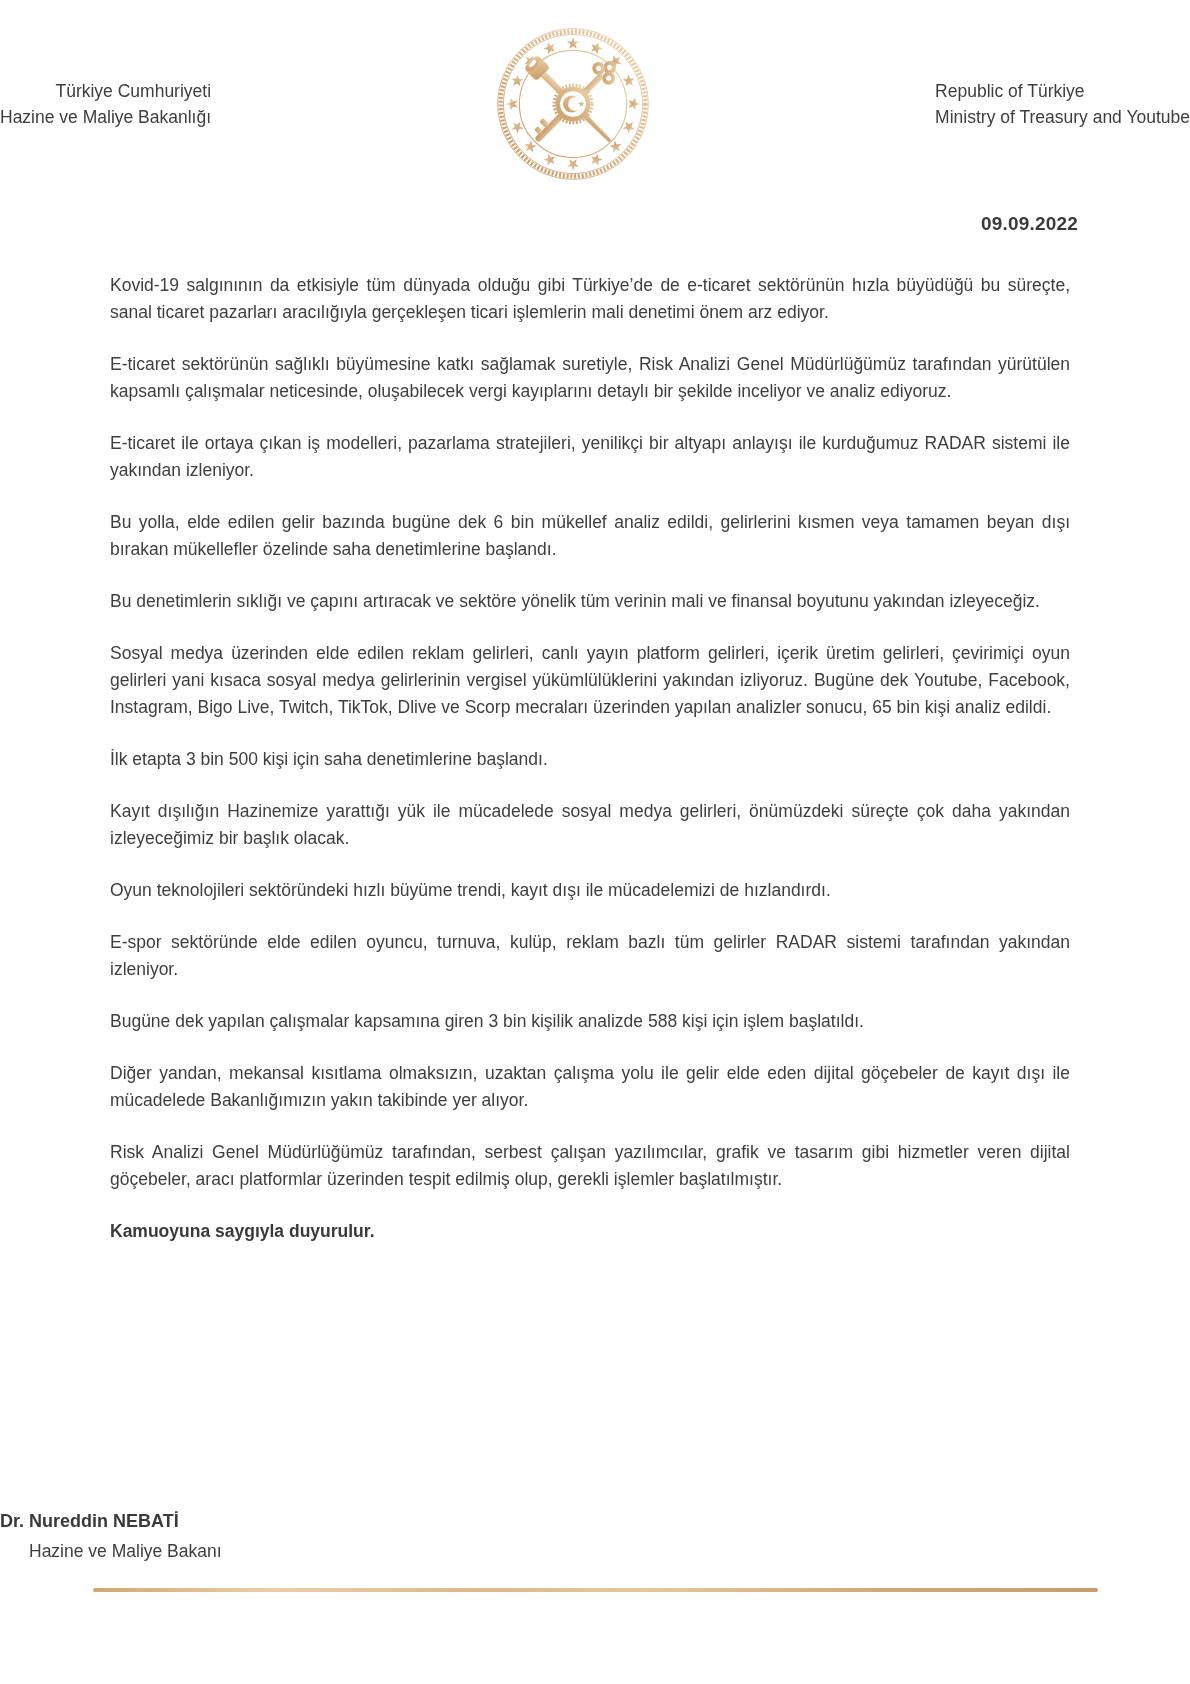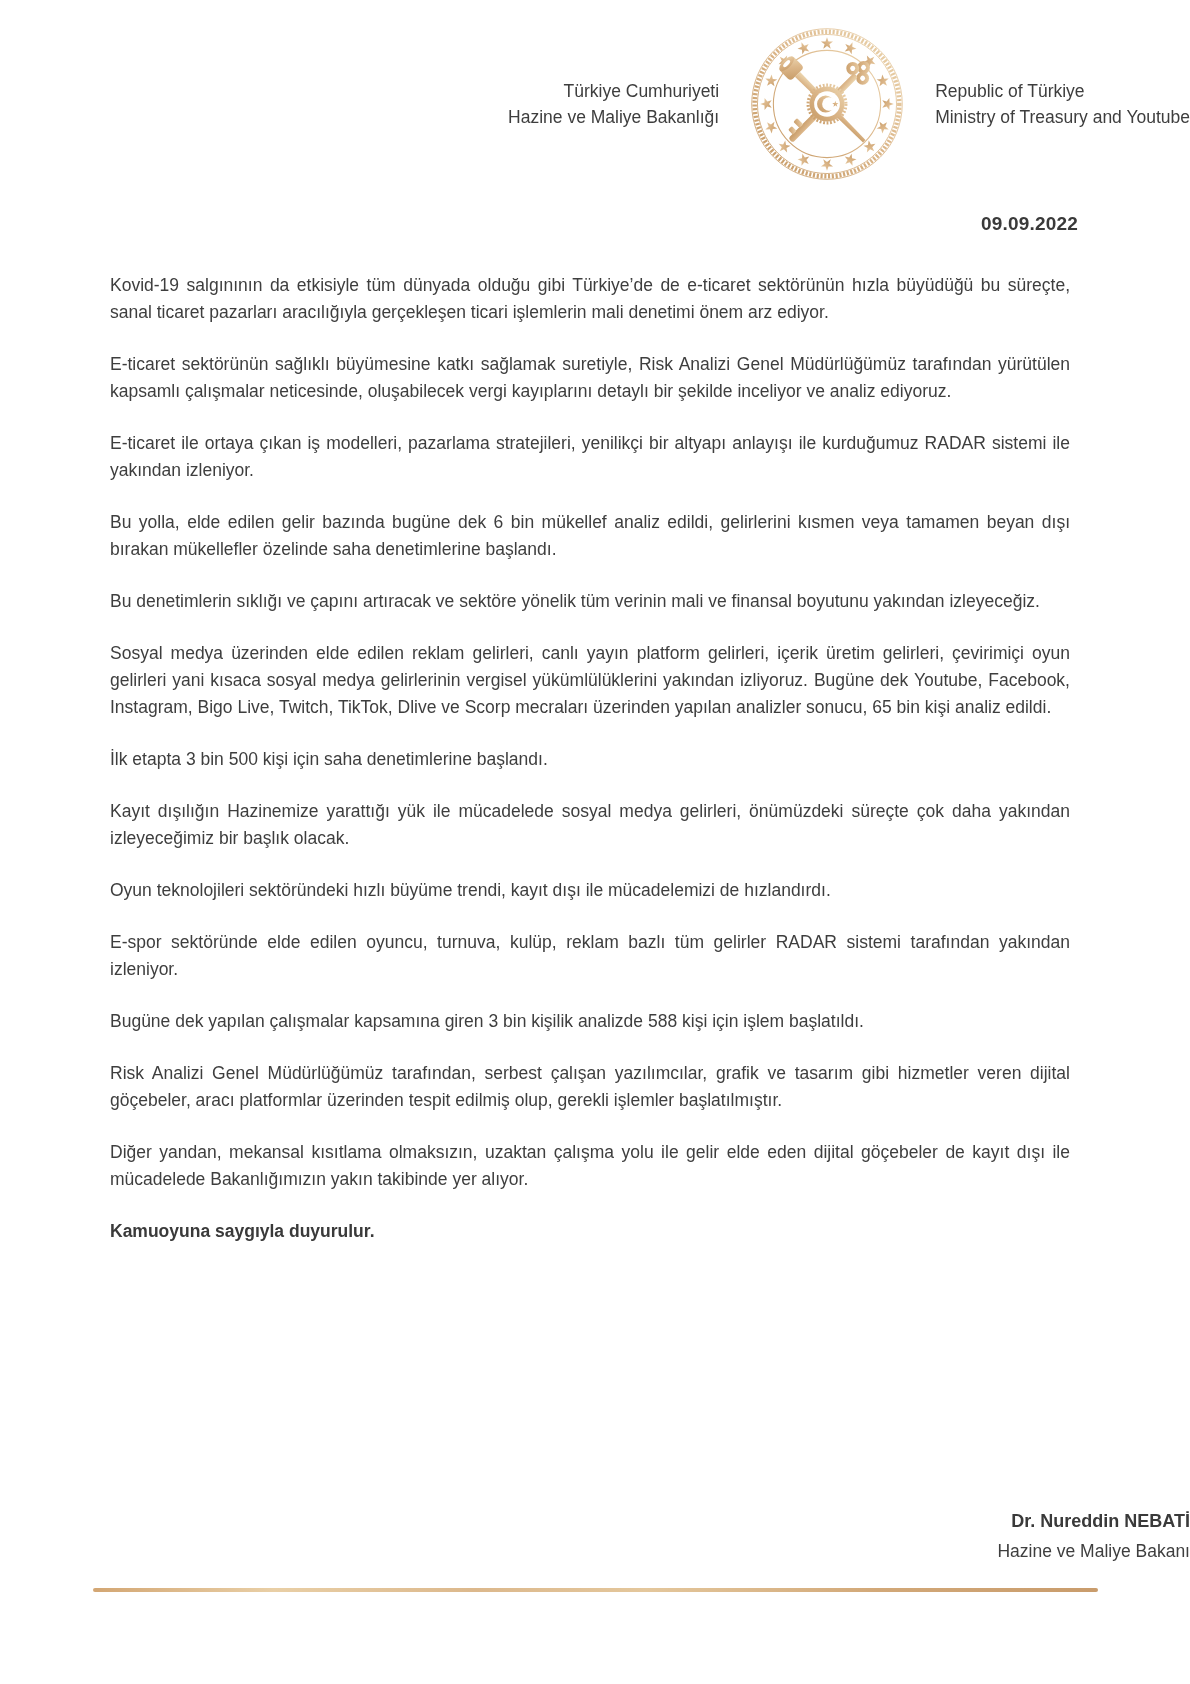--- a/index.html
+++ b/index.html
@@ -16,21 +16,21 @@
     color: #3e3e3e;
     overflow: hidden;
   }
   
   .letterhead {
     position: absolute;
     top: 26px;
     left: 0;
     width: 100%;
     display: flex;
-    justify-content: flex-end;
+    justify-content: space-between;
     align-items: center;
     gap: 30px;
   }
   .org-name {
     font-size: 17.5px;
     line-height: 26px;
     color: #3e3e3e;
     white-space: nowrap;
   }
   .org-name.tr { text-align: right; }
@@ -66,31 +66,32 @@
     text-align: left;
     color: #3a3a3a;
   }
 
   
   .signature {
     position: absolute;
     top: 1506px;
     left: 0;
     width: 100%;
-    text-align: right;
+    text-align: left;
     line-height: 30px;
   }
   .signature .sig-name {
     font-size: 18px;
     font-weight: bold;
     color: #3a3a3a;
   }
   .signature .sig-title {
     font-size: 17.5px;
     color: #3e3e3e;
+    padding-left: 29px;
   }
 
   
   .footer-rule {
     position: absolute;
     top: 1588px;
     left: 93px;
     width: 1005px;
     height: 4px;
     border-radius: 2px;
@@ -183,22 +184,22 @@
     <p>E-ticaret sektörünün sağlıklı büyümesine katkı sağlamak suretiyle, Risk Analizi Genel Müdürlüğümüz tarafından yürütülen kapsamlı çalışmalar neticesinde, oluşabilecek vergi kayıplarını detaylı bir şekilde inceliyor ve analiz ediyoruz.</p>
     <p>E-ticaret ile ortaya çıkan iş modelleri, pazarlama stratejileri, yenilikçi bir altyapı anlayışı ile kurduğumuz RADAR sistemi ile yakından izleniyor.</p>
     <p>Bu yolla, elde edilen gelir bazında bugüne dek 6 bin mükellef analiz edildi, gelirlerini kısmen veya tamamen beyan dışı bırakan mükellefler özelinde saha denetimlerine başlandı.</p>
     <p>Bu denetimlerin sıklığı ve çapını artıracak ve sektöre yönelik tüm verinin mali ve finansal boyutunu yakından izleyeceğiz.</p>
     <p>Sosyal medya üzerinden elde edilen reklam gelirleri, canlı yayın platform gelirleri, içerik üretim gelirleri, çevirimiçi oyun gelirleri yani kısaca sosyal medya gelirlerinin vergisel yükümlülüklerini yakından izliyoruz. Bugüne dek Youtube, Facebook, Instagram, Bigo Live, Twitch, TikTok, Dlive ve Scorp mecraları üzerinden yapılan analizler sonucu, 65 bin kişi analiz edildi.</p>
     <p>İlk etapta 3 bin 500 kişi için saha denetimlerine başlandı.</p>
     <p>Kayıt dışılığın Hazinemize yarattığı yük ile mücadelede sosyal medya gelirleri, önümüzdeki süreçte çok daha yakından izleyeceğimiz bir başlık olacak.</p>
     <p>Oyun teknolojileri sektöründeki hızlı büyüme trendi, kayıt dışı ile mücadelemizi de hızlandırdı.</p>
     <p>E-spor sektöründe elde edilen oyuncu, turnuva, kulüp, reklam bazlı tüm gelirler RADAR sistemi tarafından yakından izleniyor.</p>
     <p>Bugüne dek yapılan çalışmalar kapsamına giren 3 bin kişilik analizde 588 kişi için işlem başlatıldı.</p>
+    <p>Diğer yandan, mekansal kısıtlama olmaksızın, uzaktan çalışma yolu ile gelir elde eden dijital göçebeler de kayıt dışı ile mücadelede Bakanlığımızın yakın takibinde yer alıyor.</p>
     <p>Risk Analizi Genel Müdürlüğümüz tarafından, serbest çalışan yazılımcılar, grafik ve tasarım gibi hizmetler veren dijital göçebeler, aracı platformlar üzerinden tespit edilmiş olup, gerekli işlemler başlatılmıştır.</p>
-    <p>Diğer yandan, mekansal kısıtlama olmaksızın, uzaktan çalışma yolu ile gelir elde eden dijital göçebeler de kayıt dışı ile mücadelede Bakanlığımızın yakın takibinde yer alıyor.</p>
     <p class="closing">Kamuoyuna saygıyla duyurulur.</p>
   </div>
 
   <div class="signature">
     <div class="sig-name">Dr. Nureddin NEBATİ</div>
     <div class="sig-title">Hazine ve Maliye Bakanı</div>
   </div>
 
   <div class="footer-rule"></div>
 

